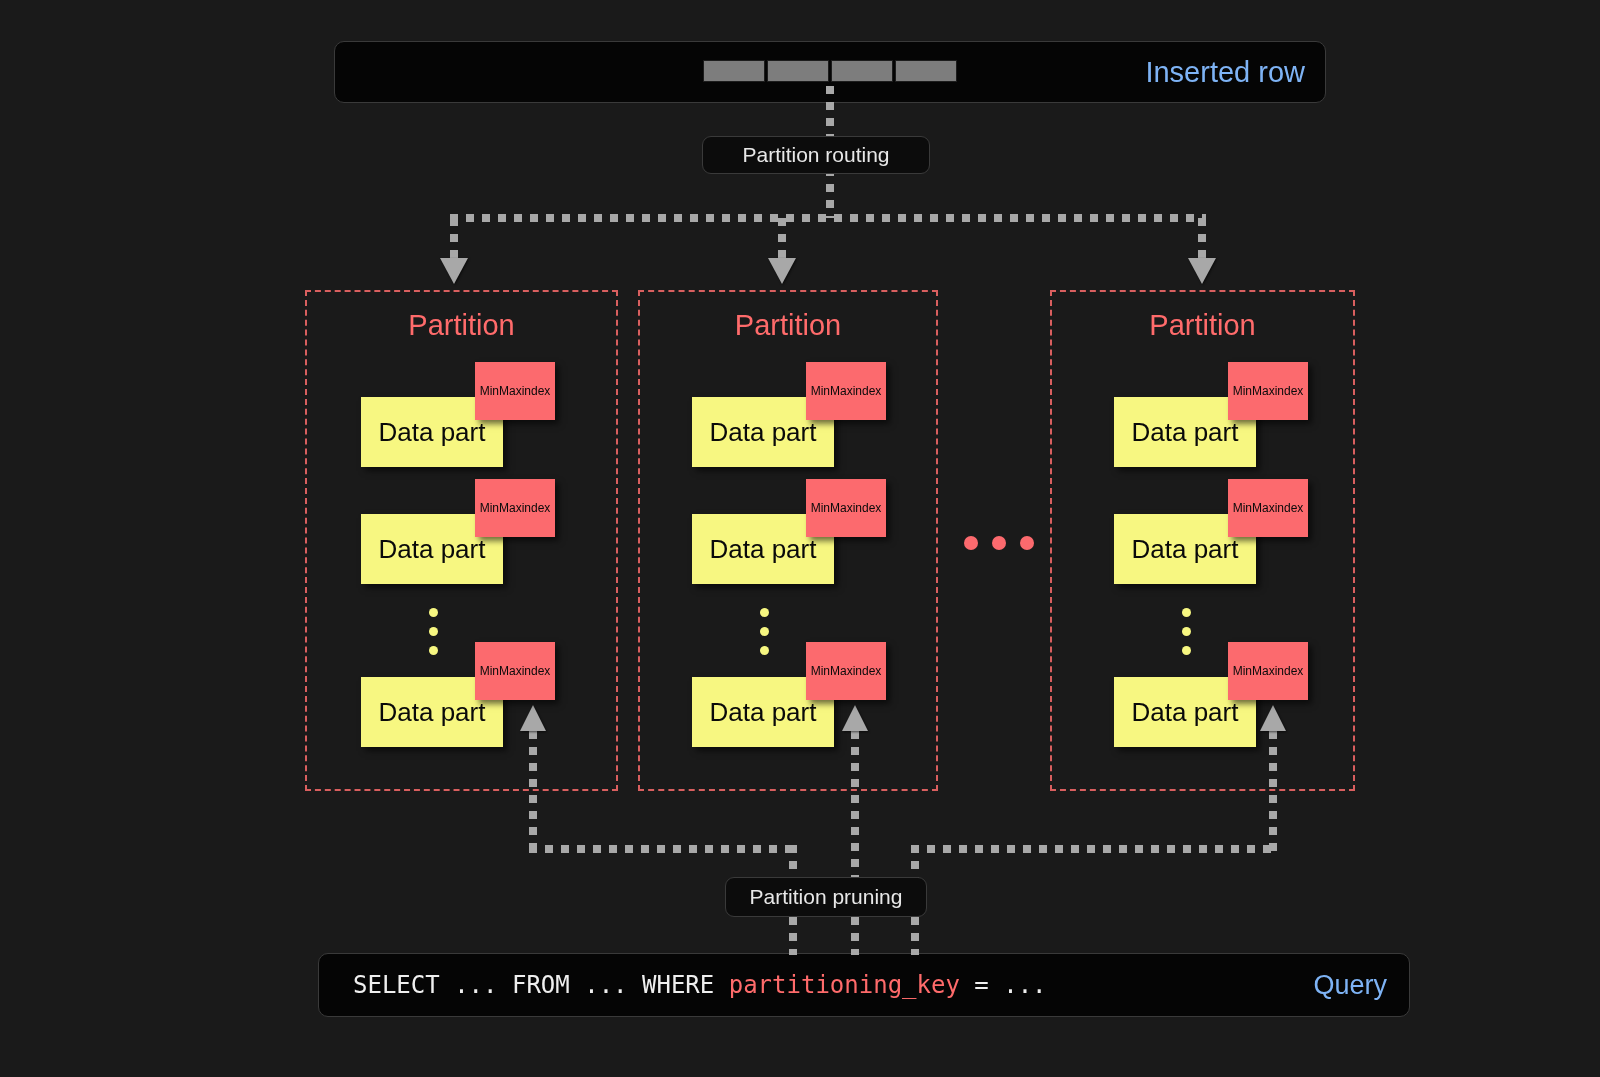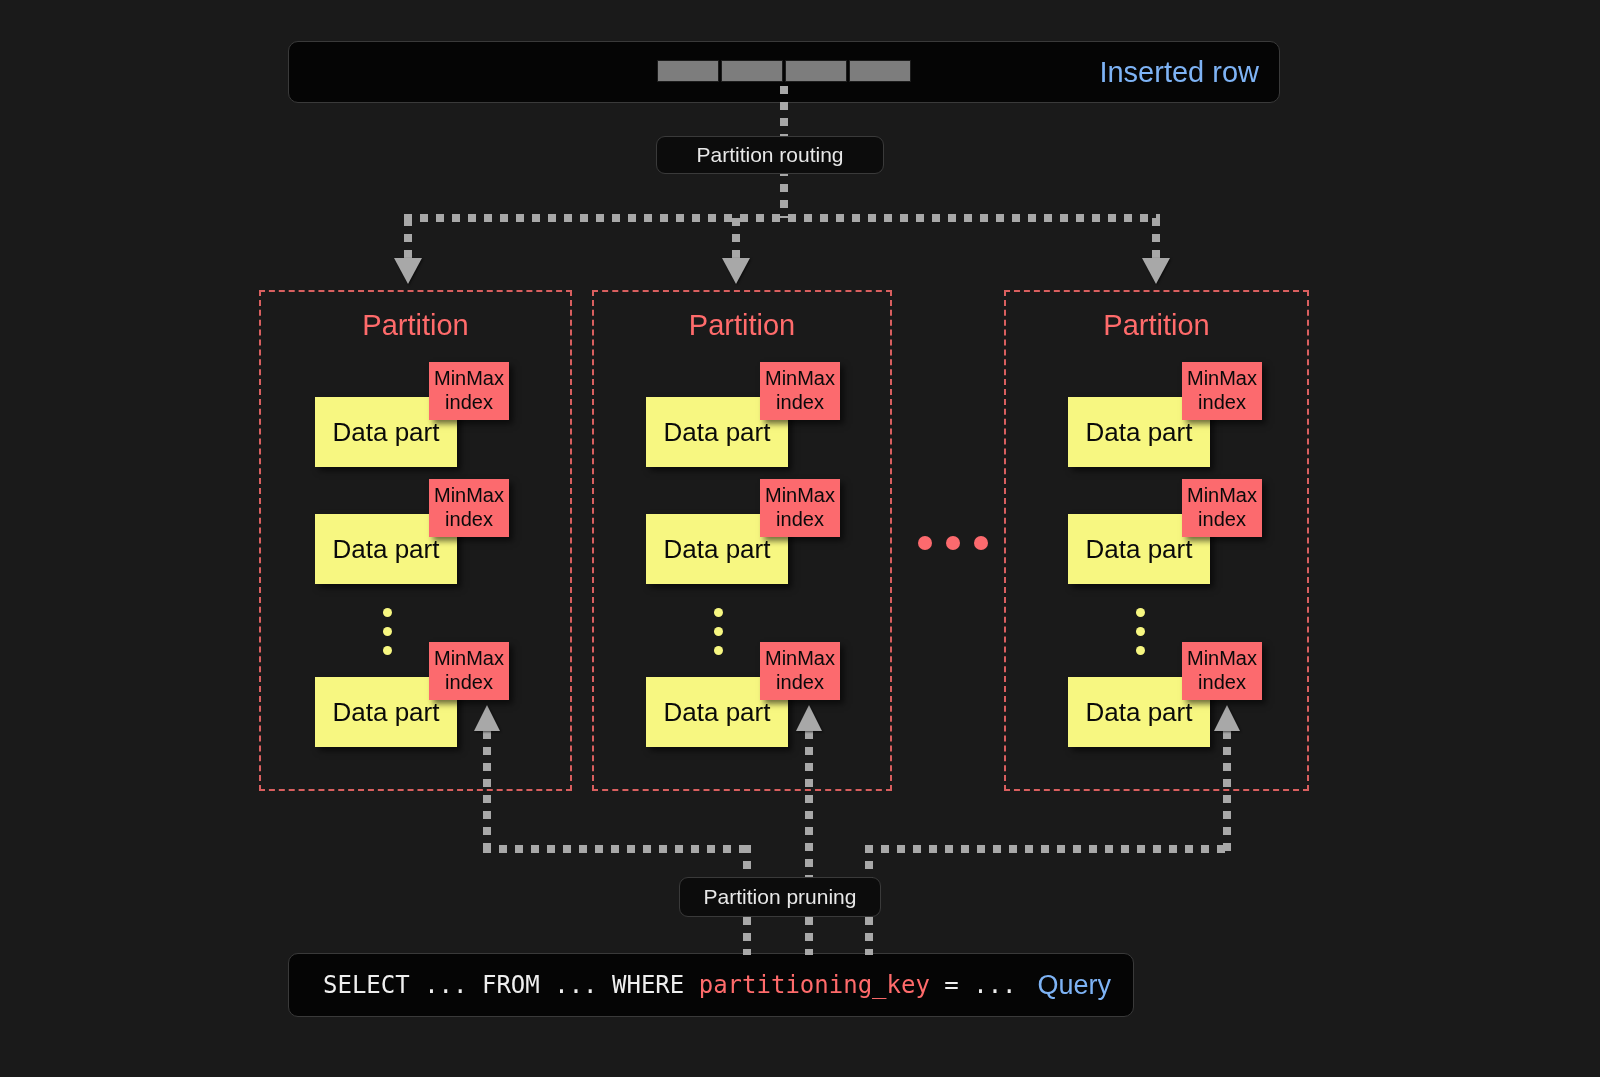--- a/index.html
+++ b/index.html
@@ -11,20 +11,21 @@
     width: 1600px;
     height: 1077px;
     position: relative;
     overflow: hidden;
     font-family: "Liberation Sans", sans-serif;
     -webkit-font-smoothing: antialiased;
   }
   .stage {
     position: absolute;
     inset: 0;
+    margin-left: 46px;
   }
 
   
   .bar {
     position: absolute;
     background: #050505;
     border: 1px solid #3a3a3a;
     border-radius: 10px;
     box-sizing: border-box;
   }
@@ -65,21 +66,21 @@
     color: #e8e8e8;
     font-size: 21px;
     white-space: nowrap;
     z-index: 6;
   }
   #partition-routing-box { left: 656px; top: 136px; width: 228px; height: 38px; }
   #partition-pruning-box { left: 679px; top: 877px; width: 202px; height: 40px; }
 
   
   #query-bar {
-    left: 288px; top: 953px; width: 846px; height: 64px; padding-left: 48px;
+    left: 272px; top: 953px; width: 1092px; height: 64px; padding-left: 48px;
   }
   #query-text {
     position: absolute;
     left: 34px; top: 50%;
     transform: translateY(-50%);
     font-family: "DejaVu Sans Mono", monospace;
     font-size: 24px;
     color: #efefef;
     white-space: nowrap;
     letter-spacing: 0px;
@@ -132,25 +133,25 @@
     white-space: nowrap;
     z-index: 2;
   }
   .minmax {
     position: absolute;
     left: 114px; top: 0px;
     width: 80px; height: 58px;
     background: #fc6a6e;
     box-shadow: 4px 4px 6px rgba(0,0,0,0.55);
     display: flex;
-    flex-direction: column;
+    flex-direction: row;
     align-items: center;
     justify-content: center;
     color: #0a0a0a;
-    font-size: 20px;
+    font-size: 12px;
     line-height: 1.18;
     z-index: 3;
   }
 
   
   .v-dots {
     position: absolute;
     display: flex;
     flex-direction: column;
     gap: 10px;

